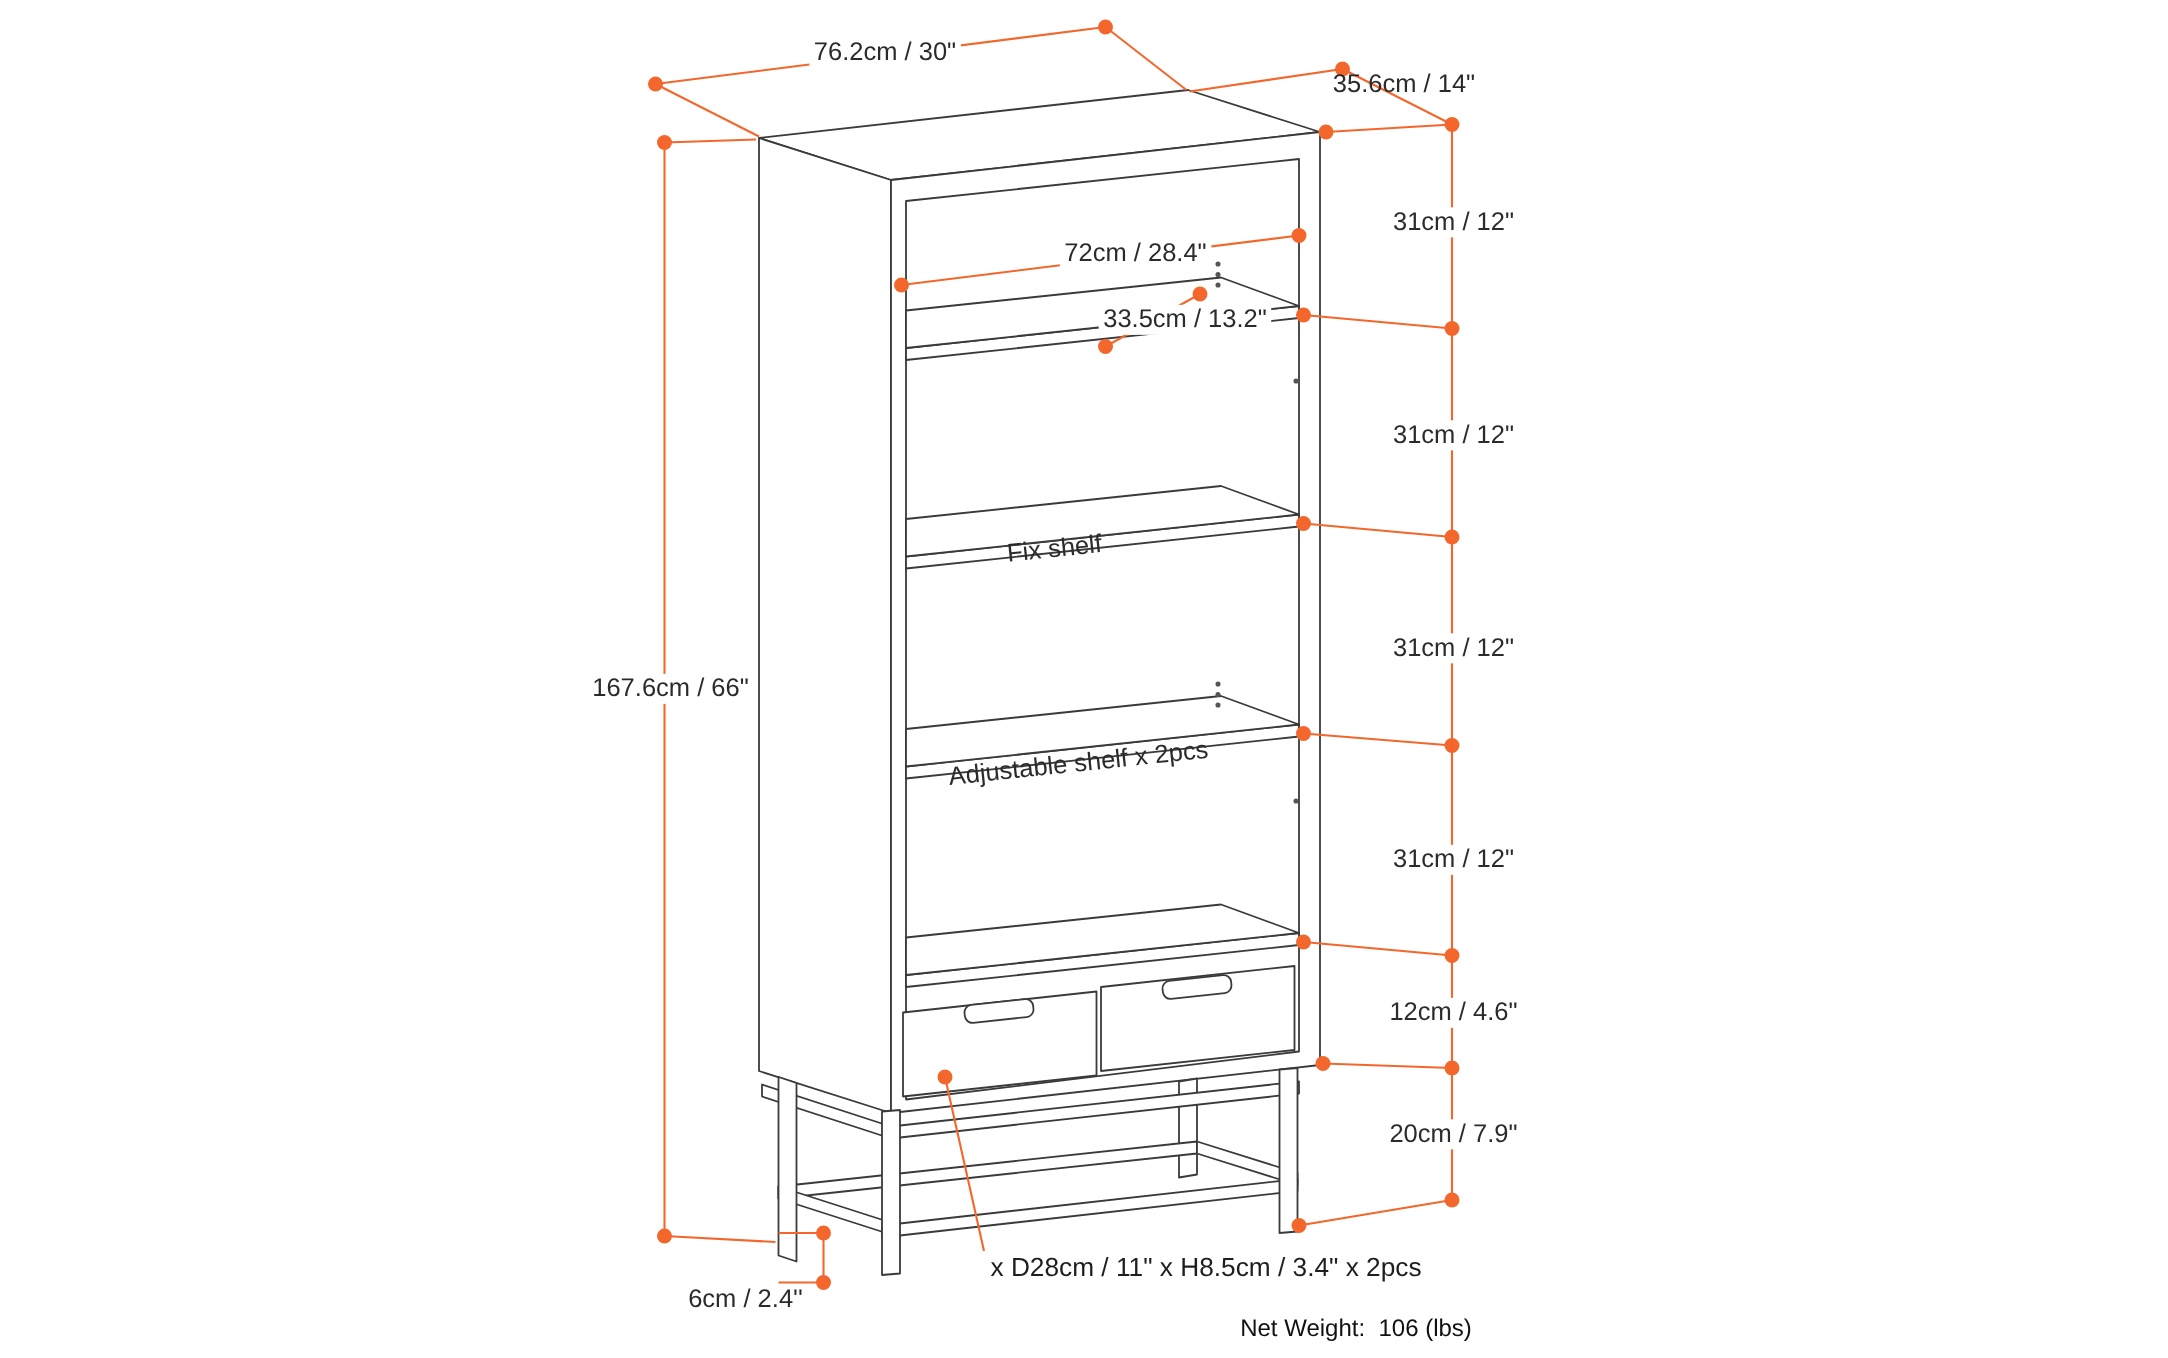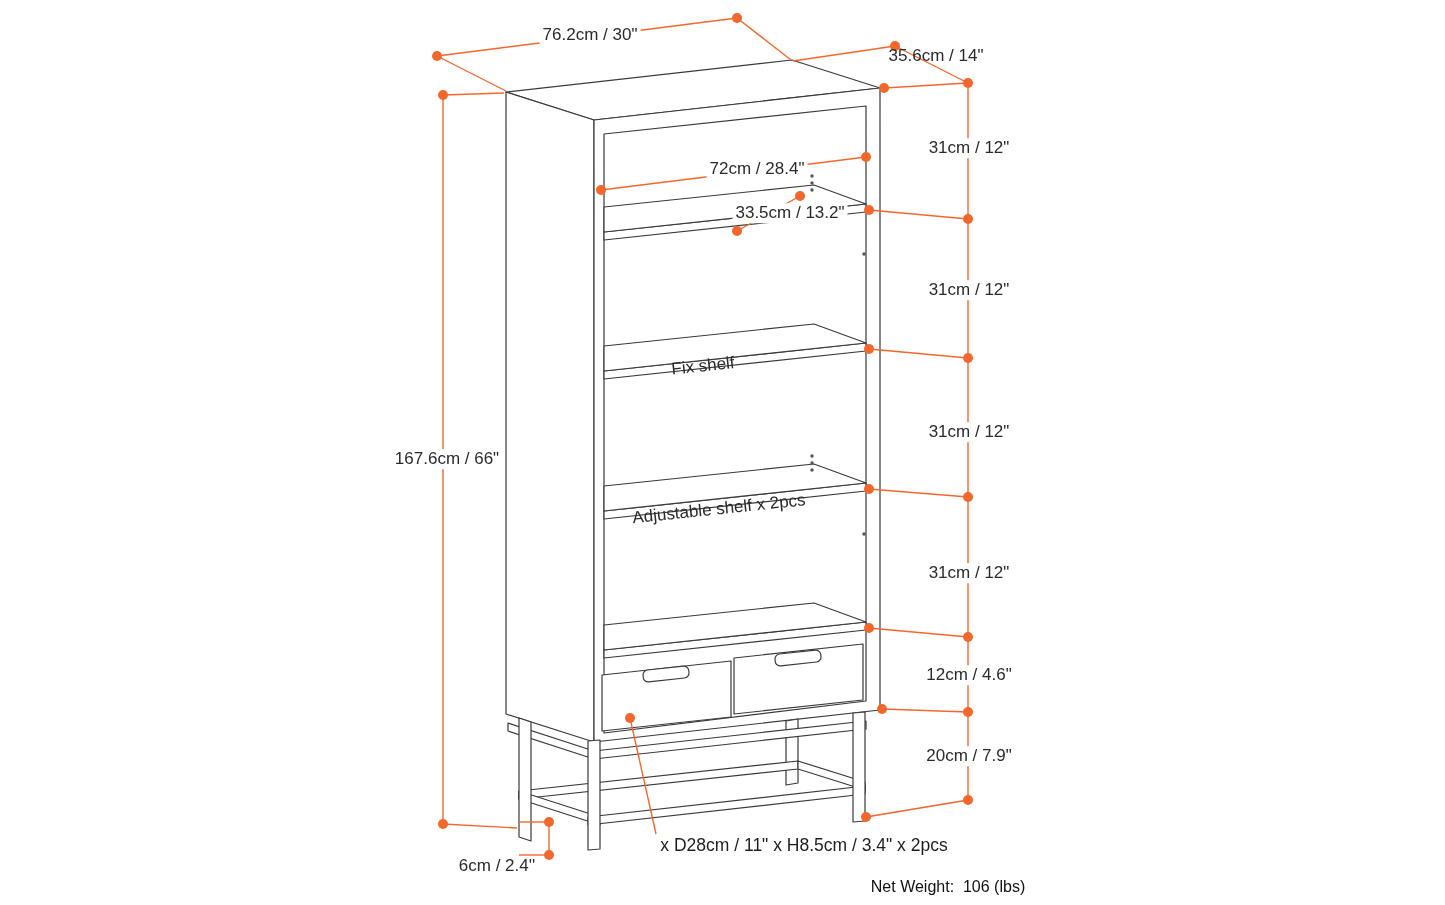--- a/index.html
+++ b/index.html
@@ -159,15 +159,15 @@
   <div class="dim bg" style="left:790px;top:213px;">33.5cm / 13.2"</div>
   <div class="dim" style="left:497px;top:866px;text-align:right;">6cm / 2.4''</div>
 
   <div class="dim rot" style="left:703px;top:366px;">Fix shelf</div>
   <div class="dim rot" style="left:719px;top:509px;">Adjustable shelf x 2pcs</div>
 
   <div class="note" style="left:804px;top:845px;">
     <div>x D28cm / 11" x H8.5cm / 3.4" x 2pcs</div>
   </div>
 
-  <div class="note nw" style="left:948px;top:886px;">Net Weight:  106 (lbs)</div>
+  <div class="note nw" style="left:904px;top:886px;">Net Weight:  106 (lbs)</div>
 
 </div>
 
 </body></html>

